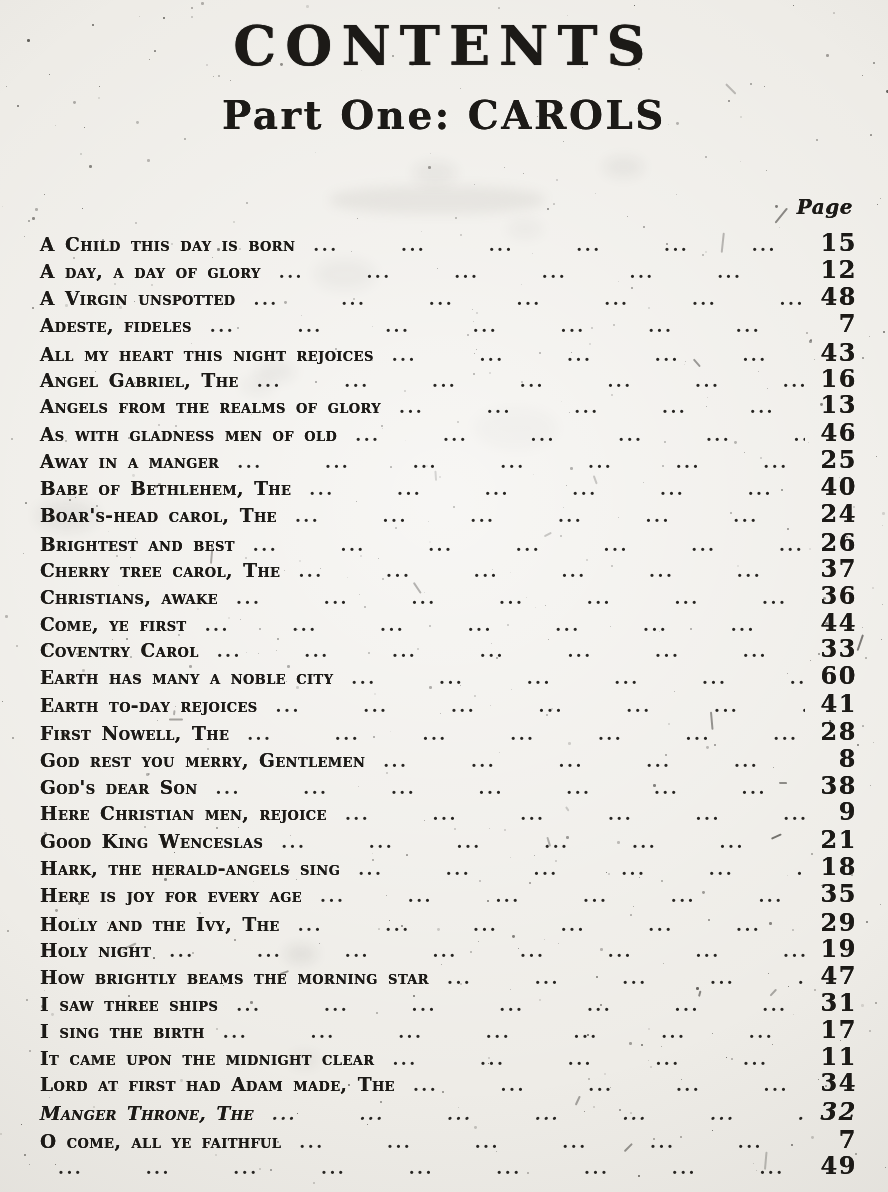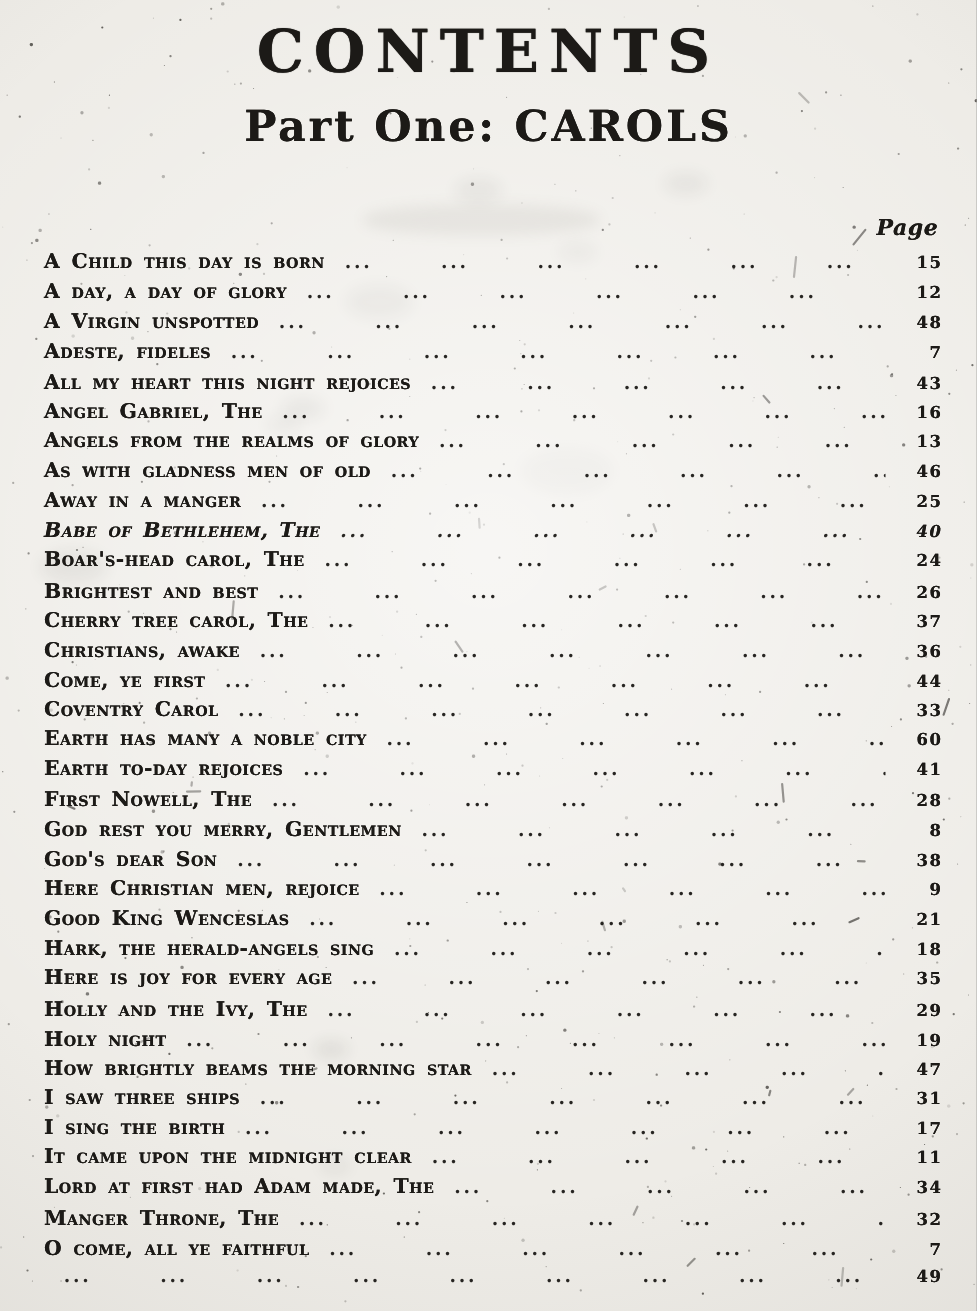--- a/index.html
+++ b/index.html
@@ -71,21 +71,21 @@
     flex:1 1 auto;
     overflow:hidden;
     margin:0 10px 0 18px;
     font-size:17px;font-weight:700;
     letter-spacing:2.5px;word-spacing:54px;
     opacity:.95;
   }
   .row .p{
     flex:0 0 auto;min-width:42px;
     text-align:right;
-    font-size:15px;font-weight:600;letter-spacing:1.5px;
+    font-size:24px;font-weight:600;letter-spacing:1.5px;
     text-shadow:0 0 .5px currentColor;
   }
 </style>
 </head>
 <body>
 
 <div class="page">
   <div class="speckles">
       <i style="left:55px;top:1164px;width:0.5px;height:0.5px;opacity:0.50"></i>
       <i style="left:360px;top:555px;width:1.8px;height:1.8px;opacity:0.25"></i>
@@ -660,21 +660,21 @@
     <span class="l">... ... ... ... ... ... ... ... ... ... ... ... </span>
     <span class="p">46</span>
   </div>
 
   <div class="row" style="transform: translateY(0.17px);">
     <span class="t">Away in a manger</span>
     <span class="l">... ... ... ... ... ... ... ... ... ... ... ... </span>
     <span class="p">25</span>
   </div>
 
-  <div class="row" style="transform: translateY(-0.08px); font-style: italic;">
+  <div class="row" style="transform: translateY(-0.08px);">
     <span class="t">Babe of Bethlehem, The</span>
     <span class="l">... ... ... ... ... ... ... ... ... ... ... ... </span>
     <span class="p">40</span>
   </div>
 
   <div class="row" style="transform: translateY(-0.03px);">
     <span class="t">Boar's-head carol, The</span>
     <span class="l">... ... ... ... ... ... ... ... ... ... ... ... </span>
     <span class="p">24</span>
   </div>
@@ -798,21 +798,21 @@
     <span class="l">... ... ... ... ... ... ... ... ... ... ... ... </span>
     <span class="p">11</span>
   </div>
 
   <div class="row" style="transform: translateY(-0.71px);">
     <span class="t">Lord at first had Adam made, The</span>
     <span class="l">... ... ... ... ... ... ... ... ... ... ... ... </span>
     <span class="p">34</span>
   </div>
 
-  <div class="row" style="transform: translateY(0.39px);">
+  <div class="row" style="transform: translateY(0.39px); font-style: italic;">
     <span class="t">Manger Throne, The</span>
     <span class="l">... ... ... ... ... ... ... ... ... ... ... ... </span>
     <span class="p">32</span>
   </div>
 
   <div class="row" style="transform: translateY(0.76px);">
     <span class="t">O come, all ye faithful</span>
     <span class="l">... ... ... ... ... ... ... ... ... ... ... ... </span>
     <span class="p">7</span>
   </div>

